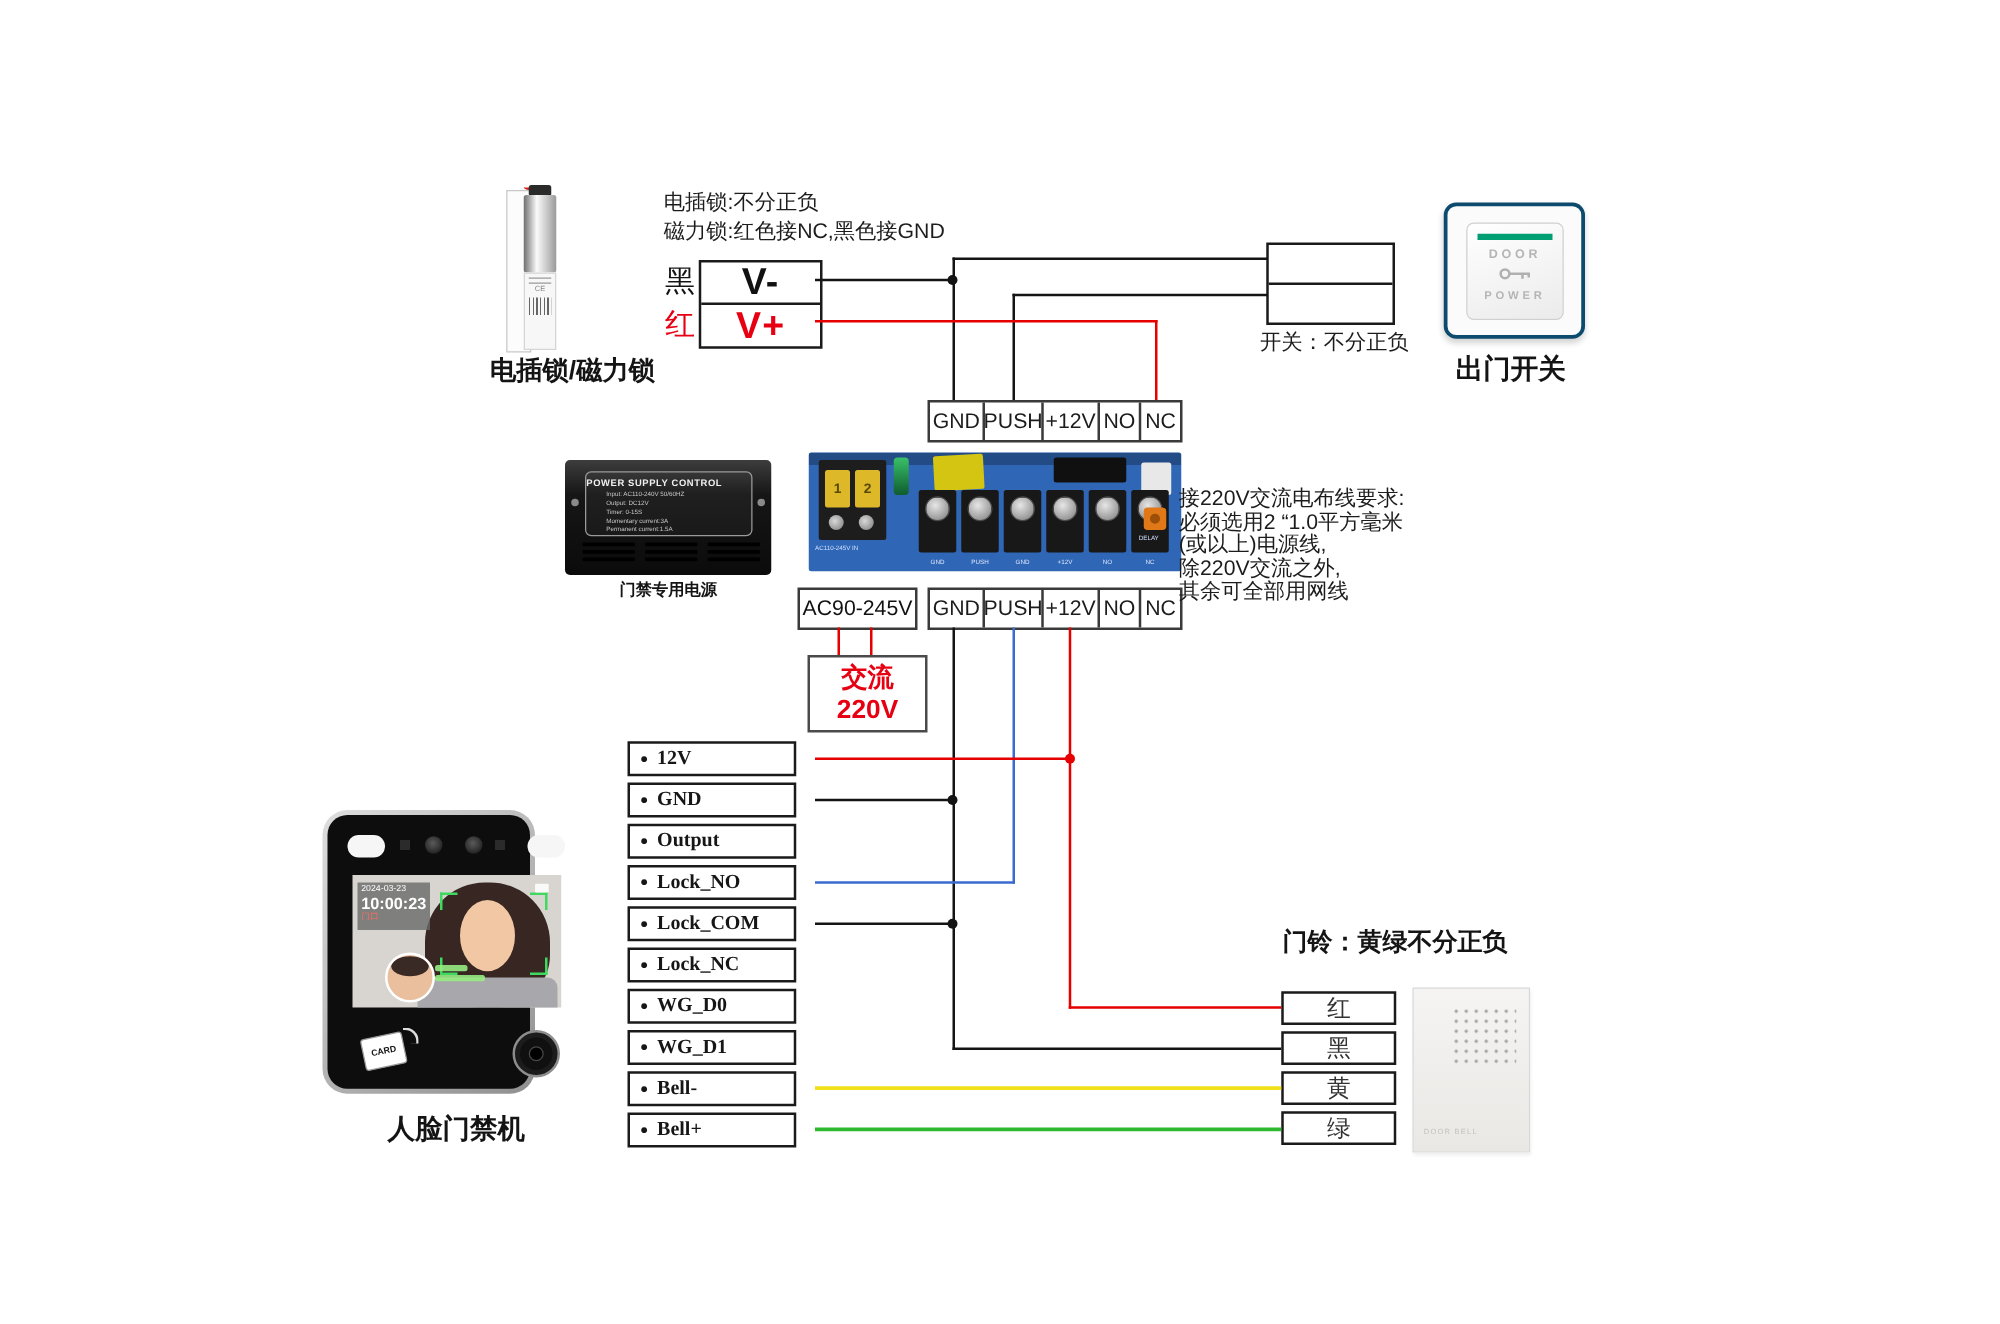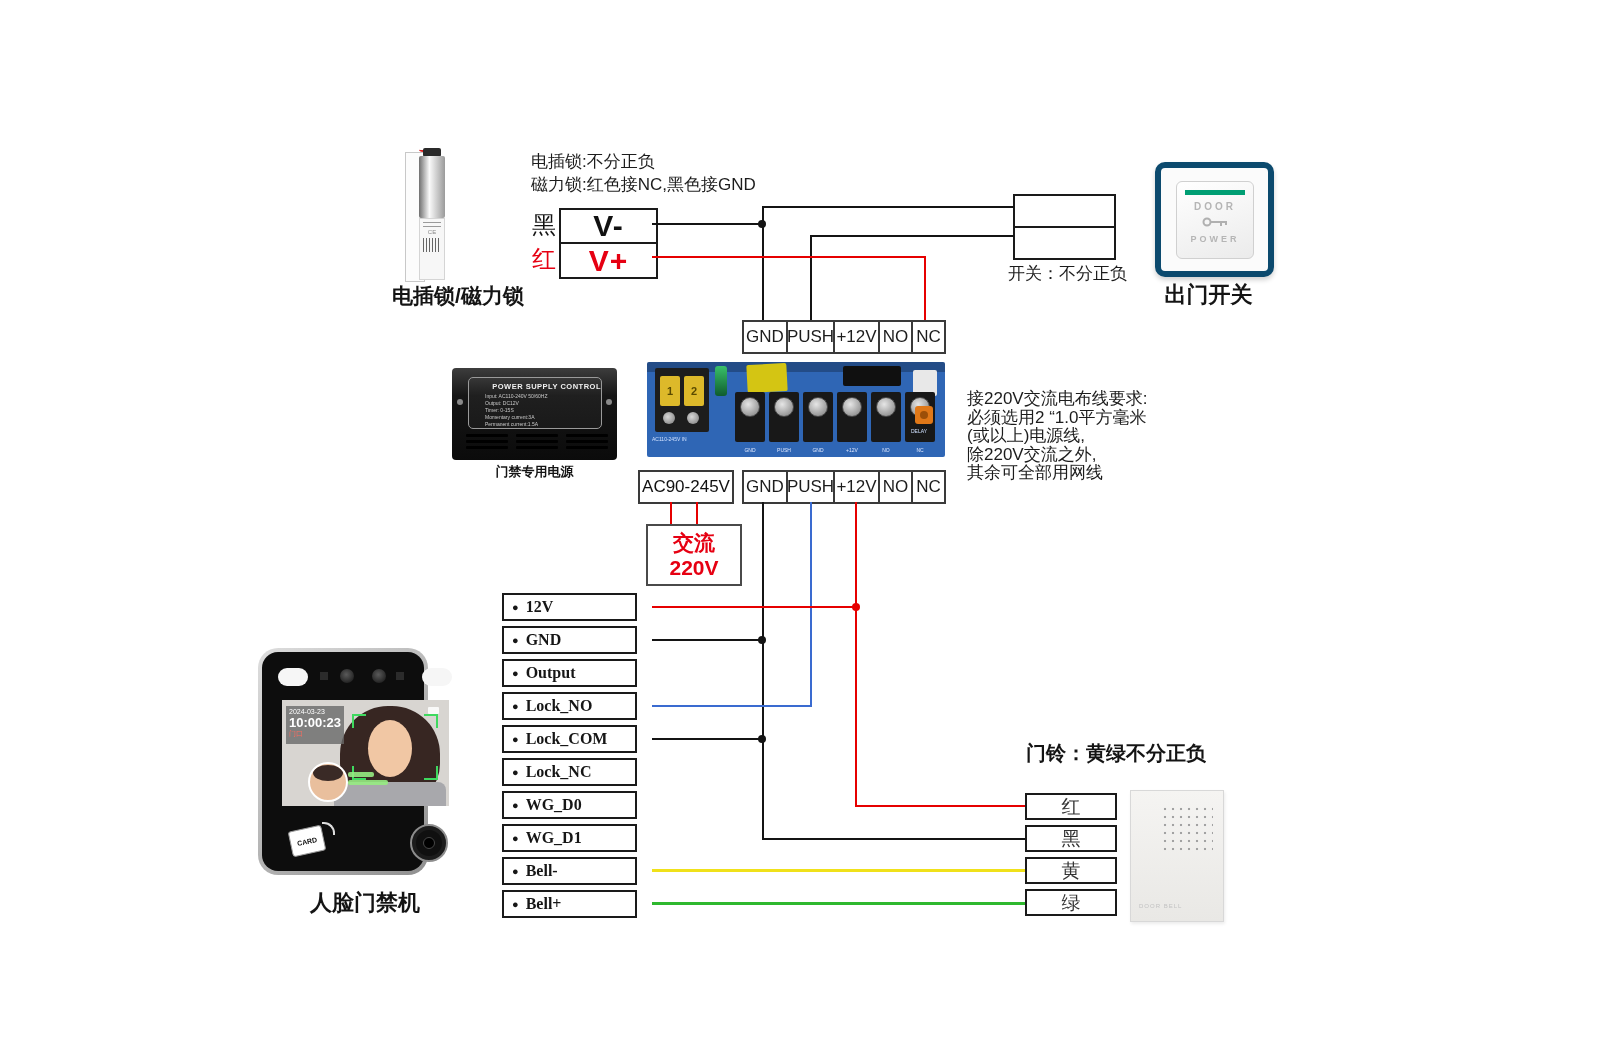--- a/index.html
+++ b/index.html
@@ -45,29 +45,29 @@
         display:flex;align-items:center;padding-left:8px;
         font-family:"Liberation Serif",serif;font-weight:bold;font-size:16px;color:#161616;}
   .cbox::before{content:"●";font-size:11px;margin-right:7px;}
   
   .dlist{position:absolute;left:1025px;top:793px;display:flex;flex-direction:column;gap:5px;}
   .dbox{width:92px;height:27px;border:2px solid #1a1a1a;background:#fff;box-sizing:border-box;
         display:flex;align-items:center;justify-content:center;
         font-family:"Liberation Serif",serif;font-size:19px;color:#333;}
   
   .ac-title{position:absolute;left:964px;top:344px;font-size:33px;font-weight:bold;color:#e60012;}
-  .ac-lines{position:absolute;left:967px;top:390px;font-size:17px;line-height:18.6px;color:#1c1c1c;}
+  .ac-lines{position:absolute;left:943px;top:390px;font-size:17px;line-height:18.6px;color:#1c1c1c;}
   
   .smalltxt{font-size:17px;color:#1c1c1c;line-height:23px;}
   
   .psu{position:absolute;left:452px;top:368px;width:165px;height:92px;border-radius:4px;
        background:linear-gradient(180deg,#3d3d3d,#161616 30%,#0b0b0b);}
   .psu-plate{position:absolute;left:16px;top:9px;width:132px;height:50px;border:1px solid #9a9a9a;
              border-radius:5px;background:rgba(255,255,255,0.04);overflow:hidden;}
-  .psu-title{margin-top:4px;text-align:right;font-size:7.5px;font-weight:bold;color:#f0f0f0;letter-spacing:0.5px;}
+  .psu-title{margin-top:4px;text-align:left;font-size:7.5px;font-weight:bold;color:#f0f0f0;letter-spacing:0.5px;}
   .psu-lines{margin:2px 0 0 16px;font-size:5px;line-height:7px;color:#c9c9c9;}
   .screw{position:absolute;width:6px;height:6px;border-radius:50%;background:#8a8a8a;}
   .vents{position:absolute;left:14px;top:66px;display:flex;gap:8px;}
   .ventg{display:flex;flex-direction:column;gap:3px;}
   .vent{width:42px;height:3px;background:#000;border-radius:1px;}
   
   .pcb{position:absolute;left:647px;top:362px;width:298px;height:95px;background:#2f66b5;border-radius:2px;overflow:hidden;}
   .pcb-shade{position:absolute;left:0;top:0;width:298px;height:10px;background:rgba(0,0,0,0.25);}
   .fuseblock{position:absolute;left:8px;top:6px;width:54px;height:64px;background:#1d1d1d;border-radius:2px;}
   .fuse{position:absolute;top:8px;width:20px;height:30px;background:#ddb92a;border-radius:2px;
@@ -119,21 +119,21 @@
           transform:rotate(-12deg);display:flex;align-items:center;justify-content:center;
           font-size:7px;font-weight:bold;color:#111;border:1px solid #999;}
   .cardwave{position:absolute;left:60px;top:170px;width:11px;height:11px;border-top:2px solid #ddd;
             border-right:2px solid #ddd;border-radius:0 11px 0 0;}
   .fprint{position:absolute;left:148px;top:172px;width:34px;height:34px;border-radius:50%;
           border:2px solid #8d8d8d;background:#101010;box-shadow:inset 0 0 0 4px #1c1c1c;}
   .fprint::after{content:"";position:absolute;left:11px;top:11px;width:10px;height:10px;border-radius:50%;
                  background:#000;border:1px solid #484848;}
   
   .exbtn{position:absolute;left:1155px;top:162px;width:107px;height:103px;background:#fbfbfb;border-radius:10px;
-         border:6px solid #0c4a6e;box-shadow:0 3px 5px rgba(0,0,0,0.18);}
+         border:3px solid #0c4a6e;box-shadow:0 3px 5px rgba(0,0,0,0.18);}
   .exin{position:absolute;left:15px;top:13px;width:76px;height:76px;border-radius:6px;border:1px solid #d0d0d0;
         background:linear-gradient(160deg,#ffffff,#ebebeb);}
   .exbar{position:absolute;left:8px;top:8px;width:60px;height:5px;background:#009e73;}
   .exdoor{position:absolute;left:0;top:19px;width:76px;text-align:center;font-size:10px;font-weight:bold;
           color:#b5b5b5;letter-spacing:3px;}
   .exexit{position:absolute;left:0;top:52px;width:76px;text-align:center;font-size:9px;font-weight:bold;
           color:#b5b5b5;letter-spacing:3px;}
   .exkey{position:absolute;left:25px;top:33px;}
   
   .bell{position:absolute;left:1130px;top:790px;width:92px;height:130px;border:1px solid #d8d8d8;

